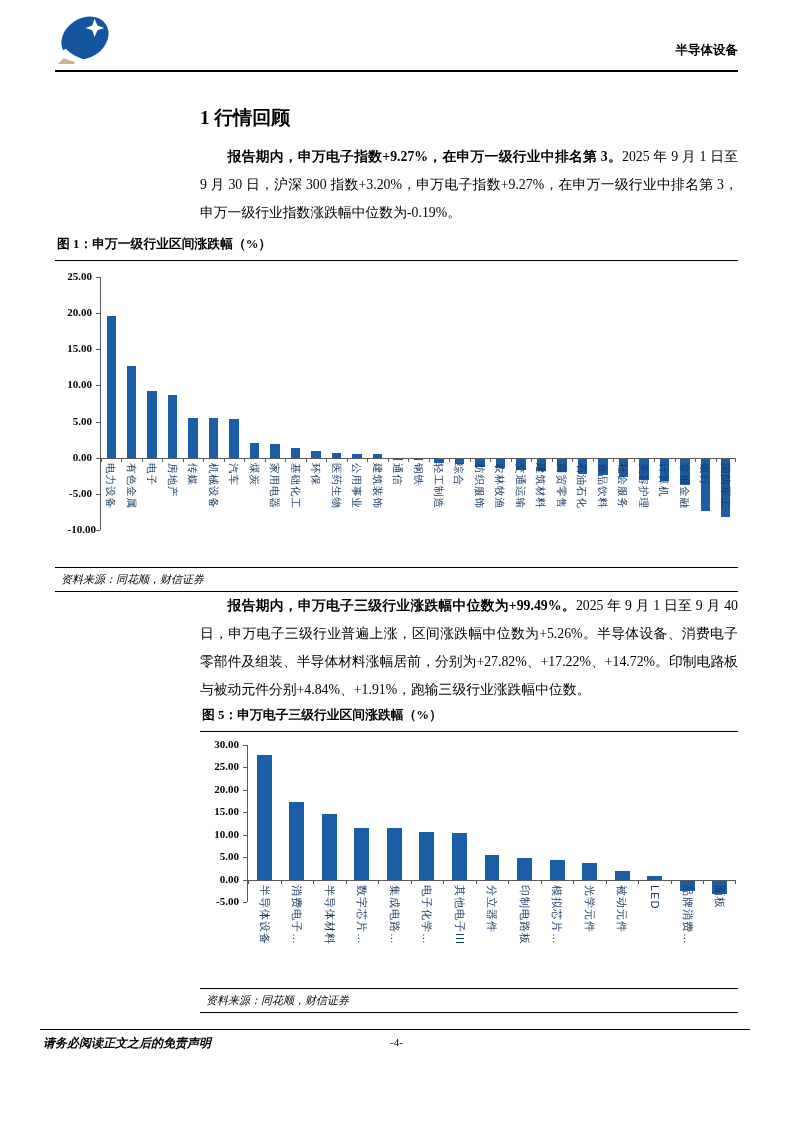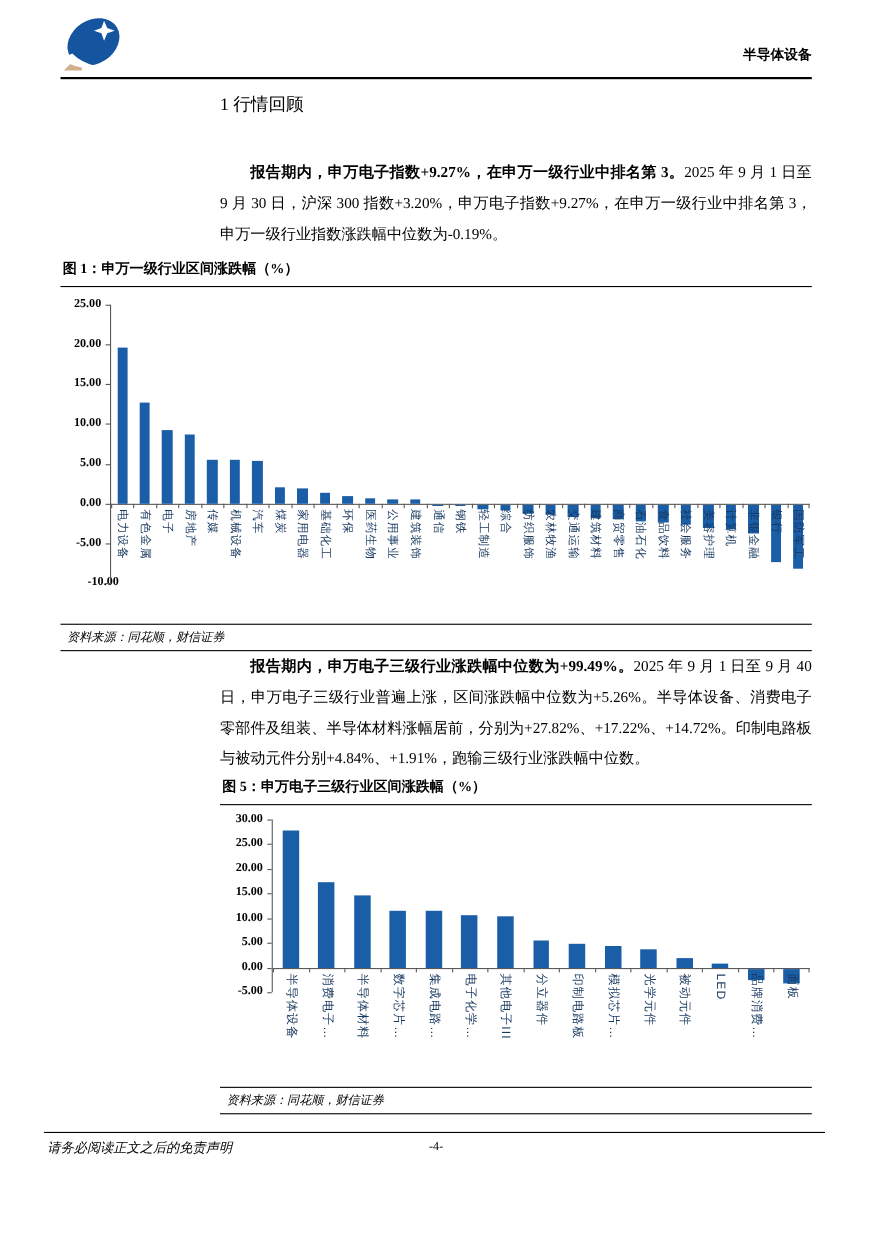--- a/index.html
+++ b/index.html
@@ -11,21 +11,21 @@
   .logo-mark{width:58px;height:54px;}
   .logo-text{margin-left:8px;}
   .logo-cn{font-family:"Liberation Sans","DejaVu Sans",sans-serif;font-weight:bold;
            font-size:24px;color:#3d3d3f;letter-spacing:2px;line-height:1.1;}
   .logo-en{font-family:"Liberation Sans","DejaVu Sans",sans-serif;font-size:7.5px;
            color:#6e6e70;letter-spacing:1.6px;}
   .report-type{position:absolute;right:55px;top:42px;font-size:12.5px;font-weight:bold;}
   .header-rule{position:absolute;left:55px;right:55px;top:70px;height:2px;background:#000;}
 
   
-  .section-heading{position:absolute;left:200px;top:85px;font-size:16px;font-weight:normal;}
+  .section-heading{position:absolute;left:200px;top:105px;font-size:19px;font-weight:bold;}
   .para{position:absolute;left:200px;width:538px;font-size:13.8px;line-height:28px;
         text-align:justify;text-indent:2em;margin:0;}
   .para b{font-weight:bold;}
   #para1{top:143px;}
   #para2{top:592px;}
 
   
   .figure{position:absolute;background:#fff;}
   #fig1{left:55px;top:232px;width:683px;}
   #fig2{left:200px;top:703px;width:538px;}
@@ -45,21 +45,21 @@
   .tickmark{position:absolute;background:#595959;}
   .bar{position:absolute;}
   .cat{position:absolute;display:flex;justify-content:center;z-index:2;}
   .cat span{display:block;writing-mode:vertical-rl;text-orientation:sideways;
             white-space:nowrap;line-height:1.15;letter-spacing:1px;color:#17375e;
             font-family:"Liberation Sans","DejaVu Sans",sans-serif;}
 
   
   .footer-rule{position:absolute;left:40px;right:43px;top:1029px;height:1.3px;background:#000;}
   .footer-disclaimer{position:absolute;left:43px;top:1035px;font-size:12px;
-                     font-weight:normal;font-style:italic;}
+                     font-weight:bold;font-style:italic;}
   .page-number{position:absolute;left:0;width:100%;top:1036px;text-align:center;font-size:11px;}
 </style>
 </head>
 <body>
 
 <div class="page">
 
   <div class="logo">
     <svg class="logo-mark" viewBox="0 0 60 56">
       <polygon points="3,54 20,37 20,54" fill="#d2b08c"></polygon>
@@ -87,21 +87,21 @@
         <div class="ytick-label" style="left: 0px; width: 37px; top: 82.2857px;">15.00</div>
         <div class="tickmark" style="left: 41px; top: 88.2857px; width: 4px; height: 1px;"></div>
         <div class="ytick-label" style="left: 0px; width: 37px; top: 118.429px;">10.00</div>
         <div class="tickmark" style="left: 41px; top: 124.429px; width: 4px; height: 1px;"></div>
         <div class="ytick-label" style="left: 0px; width: 37px; top: 154.571px;">5.00</div>
         <div class="tickmark" style="left: 41px; top: 160.571px; width: 4px; height: 1px;"></div>
         <div class="ytick-label" style="left: 0px; width: 37px; top: 190.714px;">0.00</div>
         <div class="tickmark" style="left: 41px; top: 196.714px; width: 4px; height: 1px;"></div>
         <div class="ytick-label" style="left: 0px; width: 37px; top: 226.857px;">-5.00</div>
         <div class="tickmark" style="left: 41px; top: 232.857px; width: 4px; height: 1px;"></div>
-        <div class="ytick-label" style="left: 16px; width: 37px; top: 263px;">-10.00</div>
+        <div class="ytick-label" style="left: 4px; width: 37px; top: 263px;">-10.00</div>
         <div class="tickmark" style="left: 41px; top: 269px; width: 4px; height: 1px;"></div>
         <div class="plot" style="left: 45px; top: 16px; width: 635px; height: 253px;">
           <div class="zline" style="top: 180.714px;"></div>
           <div class="bar" style="left: 5.53065px; width: 9.42258px; background: rgb(27, 94, 168); z-index: 1; top: 39.0343px; height: 141.68px;"></div>
           <div class="tickmark" style="left: 0px; top: 180.714px; width: 1px; height: 4px;"></div>
           <div class="cat" style="left: 0px; width: 20.4839px; top: 185.714px;">
             <span style="font-size: 10.5px;">电力设备</span>
           </div>
           <div class="bar" style="left: 26.0145px; width: 9.42258px; background: rgb(27, 94, 168); z-index: 1; top: 88.9114px; height: 91.8029px;"></div>
           <div class="tickmark" style="left: 20.4839px; top: 180.714px; width: 1px; height: 4px;"></div>

